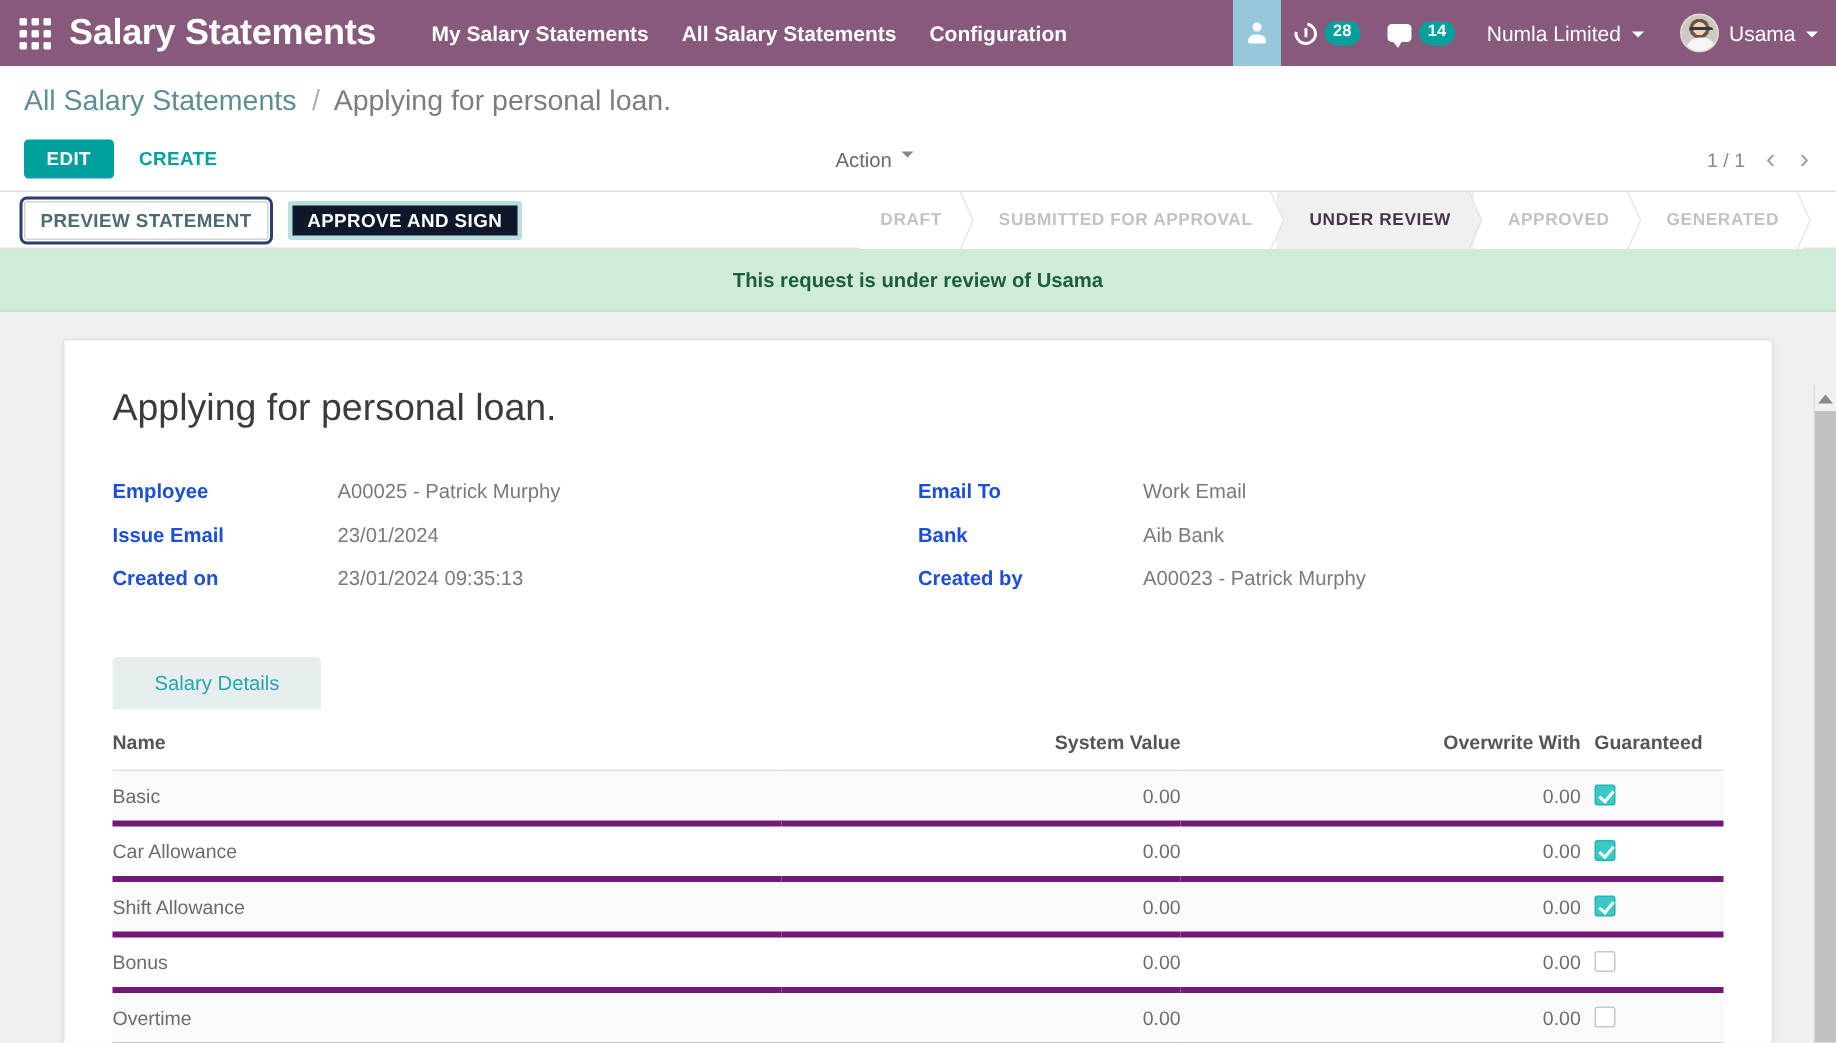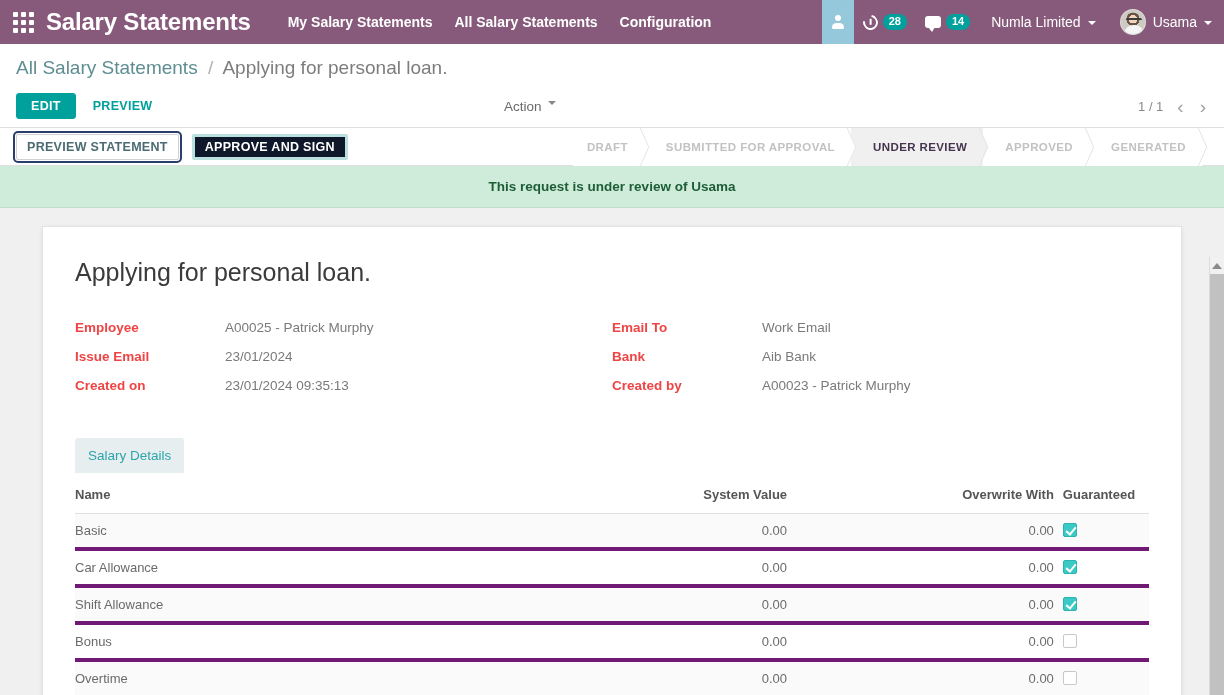--- a/index.html
+++ b/index.html
@@ -195,21 +195,21 @@
     border: 1px solid transparent;
     font-size: 12.5px;
     font-weight: bold;
     letter-spacing: 0.3px;
     padding: 5px 12px;
     border-radius: 3px;
     cursor: pointer;
   }
   .action-menu {
     position: absolute;
-    left: 488px;
+    left: 541px;
     display: flex; align-items: flex-start; gap: 6px;
     font-size: 13.5px;
     color: #6a6a6a;
     cursor: pointer;
   }
   .caret-gray {
     width: 0; height: 0;
     border-left: 4px solid transparent;
     border-right: 4px solid transparent;
     border-top: 4px solid #888;
@@ -340,35 +340,35 @@
   .form-col { width: 50%; }
   .f-row {
     display: flex;
     margin-bottom: 8px;
     font-size: 13.5px;
     line-height: 21px;
   }
   .f-label {
     width: 150px;
     font-weight: bold;
-    color: #ef4444;
+    color: #1d4ed8;
     flex-shrink: 0;
   }
   .f-value { color: #7a7a7a; }
 
   
   .tabs {
     display: flex;
     margin-bottom: 14px;
   }
   .tab {
     background: #e7eef0;
     color: #2da4ab;
     font-size: 13.5px;
-    padding: 9px 12px;
+    padding: 9px 27px;
     border: 1px solid transparent;
     border-radius: 3px 3px 0 0;
     cursor: pointer;
   }
 
   
   table.list {
     width: 100%;
     border-collapse: collapse;
     font-size: 13px;
@@ -497,21 +497,21 @@
 </div>
 
 <div class="control-panel">
   <div class="breadcrumb">
     <span class="bc-link">All Salary Statements</span>
     <span class="bc-sep">/</span>
     <span class="bc-active">Applying for personal loan.</span>
   </div>
   <div class="cp-row">
     <button class="btn-edit">EDIT</button>
-    <button class="btn-create">PREVIEW</button>
+    <button class="btn-create">CREATE</button>
     <div class="action-menu">
       <span>Action</span>
       <span class="caret-gray"></span>
     </div>
     <div class="pager">
       <span>1 / 1</span>
       <span class="pager-arrow">‹</span>
       <span class="pager-arrow">›</span>
     </div>
   </div>

